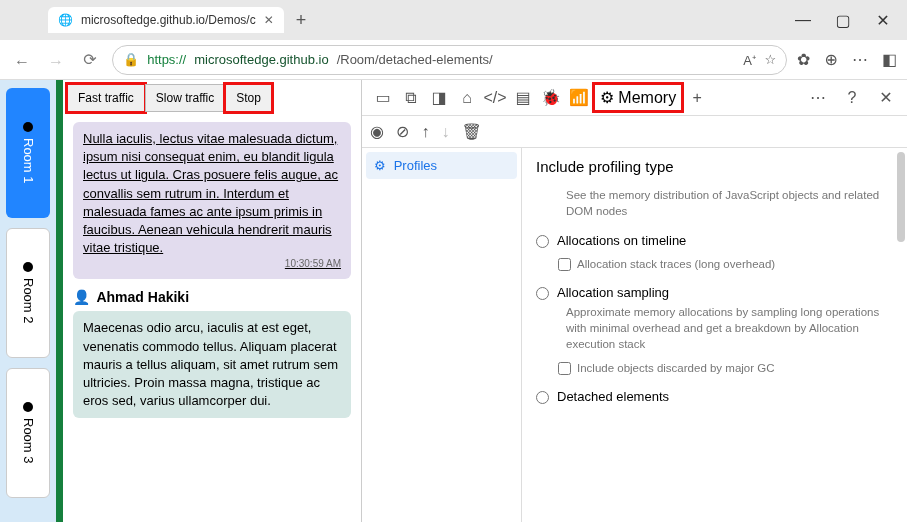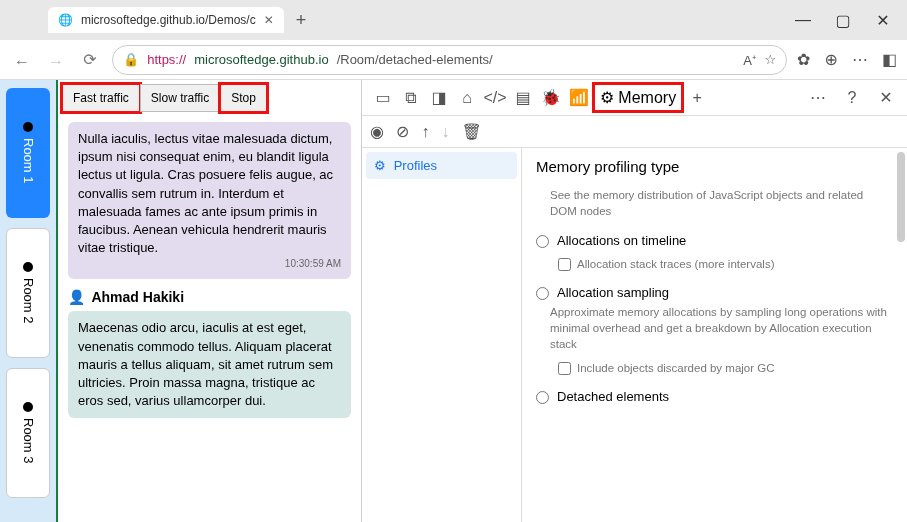--- a/index.html
+++ b/index.html
@@ -8,57 +8,57 @@
 .titlebar { height: 40px; background: #e8e8e8; display: flex; align-items: center; padding: 0 8px; }
 .tab { background: #fff; border-radius: 6px 6px 0 0; padding: 6px 10px; display: flex; align-items: center; gap: 8px; margin-left: 40px; font-size: 12px; color: #333; }
 .tab-close { color: #666; cursor: pointer; }
 .new-tab { margin-left: 12px; color: #555; font-size: 18px; cursor: pointer; }
 .win-controls { margin-left: auto; display: flex; gap: 24px; padding-right: 8px; }
 .win-btn { width: 16px; height: 16px; display: flex; align-items: center; justify-content: center; color: #333; cursor: pointer; }
 
 .toolbar { height: 40px; display: flex; align-items: center; padding: 0 10px; gap: 10px; border-bottom: 1px solid #ddd; }
 .nav-btn { width: 24px; height: 24px; display: flex; align-items: center; justify-content: center; color: #777; cursor: pointer; }
 .addrbar { flex: 1; height: 30px; border: 1px solid #ccc; border-radius: 15px; display: flex; align-items: center; padding: 0 10px; gap: 8px; font-size: 13px; color: #555; }
-.addrbar .proto { color: #be185d; }
+.addrbar .proto { color: #15803d; }
 .tool-icons { display: flex; gap: 14px; align-items: center; }
 .tool-icons span { color: #555; cursor: pointer; }
 
 .content { display: flex; height: calc(522px - 80px); }
 
 .rooms { width: 56px; background: #d6e9f8; display: flex; flex-direction: column; gap: 10px; padding: 8px 6px; }
 .room { flex: 1; border-radius: 6px; display: flex; align-items: center; justify-content: center; writing-mode: vertical-rl; font-size: 13px; gap: 6px; cursor: pointer; max-height: 130px; }
 .room.active { background: #2185ff; color: #fff; }
 .room:not(.active) { background: #fff; border: 1px solid #ccc; }
 .room-dot { width: 10px; height: 10px; border-radius: 50%; background: #000; }
 
-.chat { width: 306px; border-left: 2px solid #15803d; border-right: 1px solid #ccc; overflow: hidden; }
+.chat { width: 306px; border-left: 7px solid #15803d; border-right: 1px solid #ccc; overflow: hidden; }
 .chat-btns { display: flex; padding: 4px; gap: 0; }
 .chat-btn { padding: 6px 10px; font-size: 12px; background: #f0f0f0; border: 1px solid #bbb; cursor: pointer; }
 .red-box { outline: 3px solid #e11; outline-offset: -1px; }
 .msg-area { padding: 6px 10px; overflow-y: auto; height: 390px; }
 .msg { border-radius: 6px; padding: 8px 10px; margin-bottom: 10px; font-size: 13px; line-height: 1.4; }
-.msg.purple { background: #e2dcee; }
+.msg.purple { background: #e2dcee; text-decoration: underline; }
 .msg.teal { background: #d5e7e4; }
 .msg-time { font-size: 10px; color: #666; text-align: right; }
 .author { font-size: 14px; font-weight: 600; display: flex; gap: 6px; align-items: center; margin: 4px 0 6px; }
 
 .devtools { flex: 1; display: flex; flex-direction: column; }
 .dt-tabs { height: 36px; display: flex; align-items: center; gap: 2px; padding: 0 8px; border-bottom: 1px solid #ddd; }
 .dt-icon { width: 26px; height: 26px; display: flex; align-items: center; justify-content: center; color: #555; cursor: pointer; }
 .dt-memory { display: flex; align-items: center; gap: 4px; padding: 4px 6px; }
 .dt-body { display: flex; flex: 1; overflow: hidden; }
 .dt-toolbar { height: 32px; display: flex; align-items: center; padding: 0 8px; gap: 12px; border-bottom: 1px solid #ddd; }
 .dt-tb-icon { color: #555; cursor: pointer; }
 .dt-left { width: 160px; border-right: 1px solid #ddd; }
 .dt-profiles { display: flex; align-items: center; gap: 8px; padding: 6px 8px; background: #eaf2fb; color: #1a73e8; border-radius: 4px; margin: 4px; font-size: 13px; }
 .dt-right { flex: 1; padding: 10px 14px; overflow-y: auto; position: relative; }
 .dt-title { font-size: 15px; margin-bottom: 12px; }
 .profile-opt { margin-bottom: 14px; }
 .profile-opt label { display: flex; gap: 8px; align-items: flex-start; font-size: 13px; cursor: pointer; }
-.profile-opt .desc { font-size: 11.5px; color: #777; margin-left: 14px; margin-top: 4px; line-height: 1.4; }
+.profile-opt .desc { font-size: 11.5px; color: #777; margin-left: 30px; margin-top: 4px; line-height: 1.4; }
 .profile-opt .sub { font-size: 11.5px; color: #777; margin-left: 22px; margin-top: 8px; display: flex; gap: 6px; align-items: center; }
 input[type=radio], input[type=checkbox] { margin-top: 2px; }
 .scroll-ind { position: absolute; right: 2px; width: 8px; background: #ccc; border-radius: 4px; }
 </style>
 </head>
 <body>
 
 <div class="titlebar">
   <div class="tab">
     <span>🌐</span>
@@ -162,34 +162,34 @@
         </div>
         <div style="display:flex;flex:1;overflow:hidden">
           <div class="dt-left">
             <div class="dt-profiles">
               <span>⚙</span>
               <span>Profiles</span>
             </div>
           </div>
           <div class="dt-right">
             <div class="scroll-ind" style="top:4px;height:90px"></div>
-            <div class="dt-title">Memory profiling type</div>
+            <div class="dt-title">Include profiling type</div>
 
             <div class="profile-opt">
               <div class="desc">See the memory distribution of JavaScript objects and related DOM nodes</div>
             </div>
 
             <div class="profile-opt">
               <label>
                   <input type="radio" name="p" style="">
                   <span>Allocations on timeline</span>
                 </label>
               <div class="sub">
                   <input type="checkbox" style="">
-                  <span>Allocation stack traces (more intervals)</span>
+                  <span>Allocation stack traces (long overhead)</span>
                 </div>
             </div>
 
             <div class="profile-opt">
               <label>
                   <input type="radio" name="p" style="">
                   <span>Allocation sampling</span>
                 </label>
               <div class="desc">Approximate memory allocations by sampling long operations with minimal overhead and get a breakdown by Allocation execution stack</div>
               <div class="sub">

